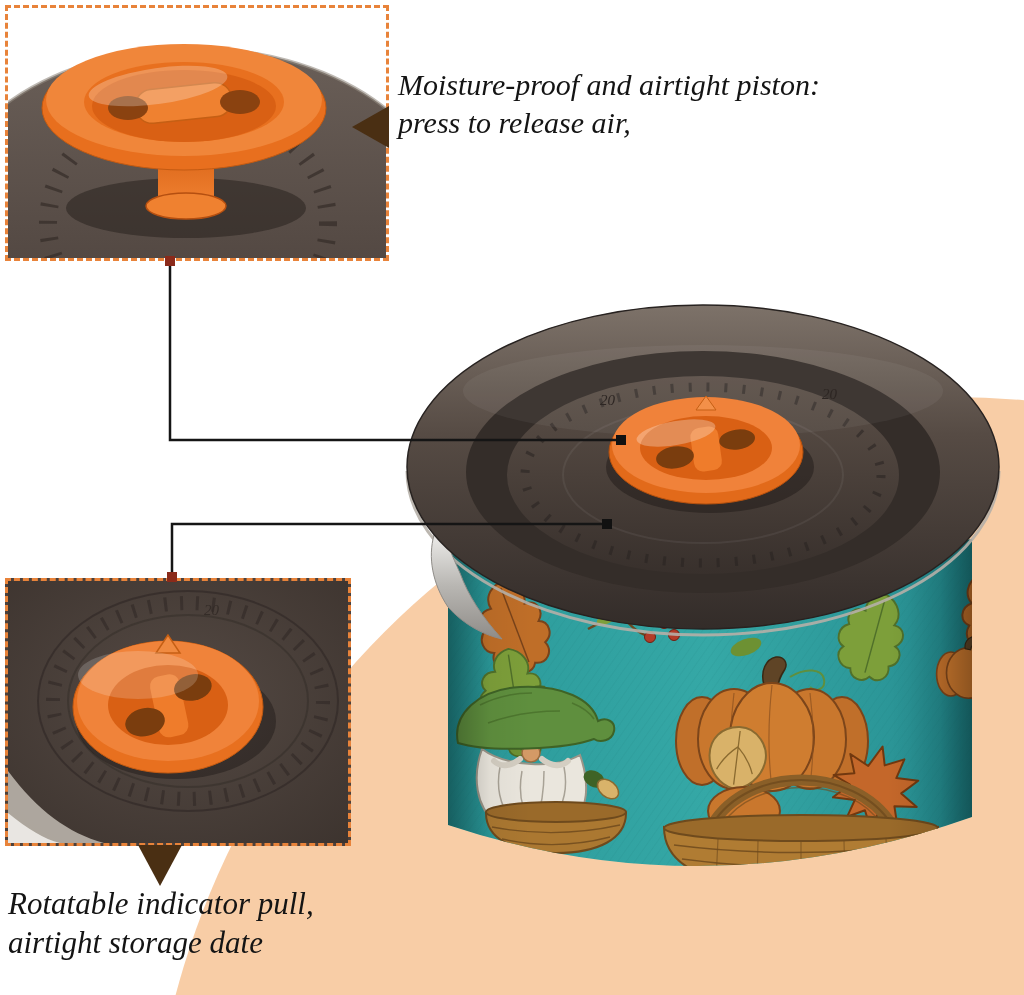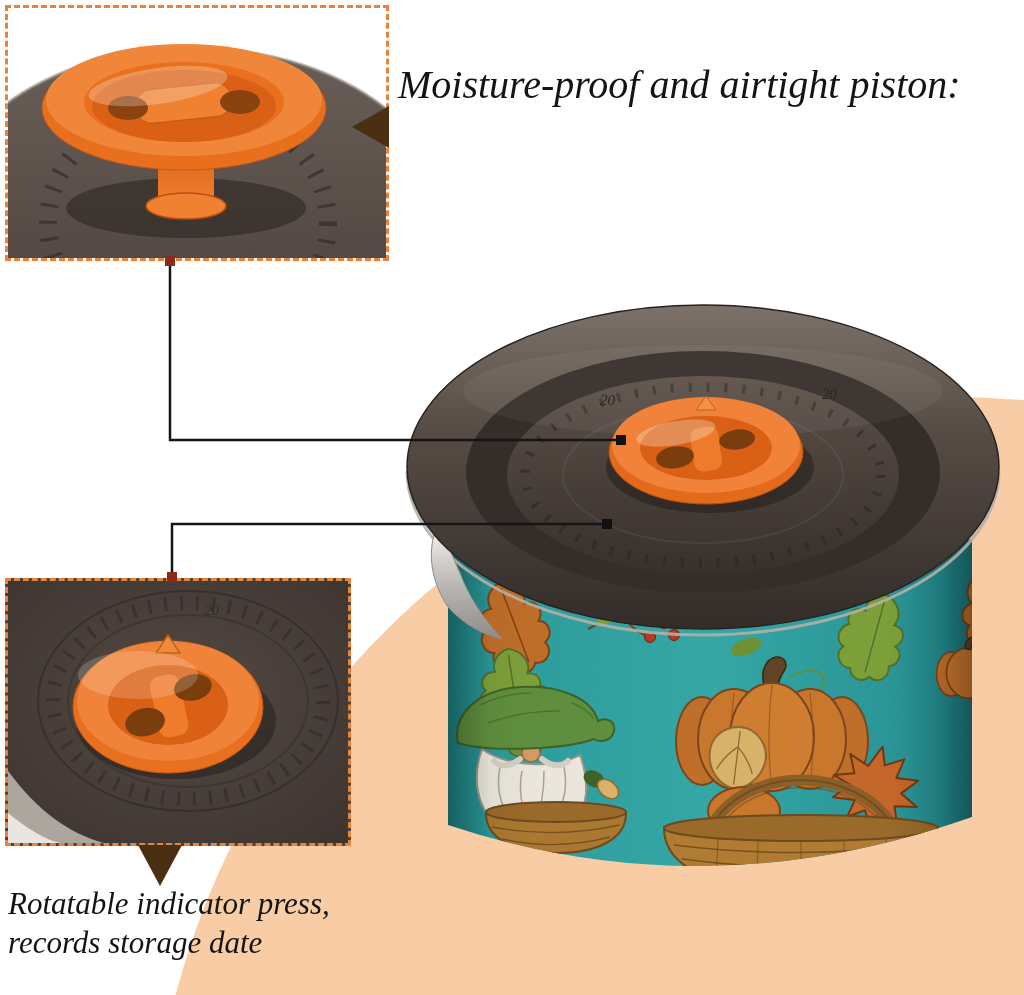--- a/index.html
+++ b/index.html
@@ -7,21 +7,21 @@
           font-family:"Liberation Serif", serif;}
   .peach-circle{position:absolute;left:149px;top:397px;width:1606px;height:1606px;
                 border-radius:50%;background:#f8cda6;z-index:1;}
   .main-product{position:absolute;left:390px;top:295px;z-index:2;}
   .inset{position:absolute;border:3px dashed #e8833a;background:#ffffff;z-index:3;}
   .inset1{left:5px;top:5px;width:378px;height:250px;}
   .inset2{left:5px;top:578px;width:340px;height:262px;background:#4b403b;}
   .inset svg{display:block;}
   .overlay{position:absolute;left:0;top:0;z-index:4;pointer-events:none;}
   .note{position:absolute;z-index:5;color:#141414;font-style:italic;}
-  .note-top{left:398px;top:66px;width:612px;font-size:40px;line-height:38px;}
+  .note-top{left:398px;top:66px;width:612px;font-size:30px;line-height:38px;}
   .note-bottom{left:8px;top:884px;width:480px;font-size:31px;line-height:39px;}
 </style>
 </head>
 <body>
 
 <div id="canvas">
 
   <div class="peach-circle"></div>
 
   <svg class="main-product" width="634" height="620" viewBox="0 0 634 620">
@@ -256,20 +256,21 @@
     <rect x="616" y="435" width="10" height="10" fill="#111111"></rect>
     <polyline points="607,524 172,524 172,578" stroke="#151515" stroke-width="2.5" fill="none"></polyline>
     <rect x="602" y="519" width="10" height="10" fill="#111111"></rect>
     <rect x="167" y="572" width="10" height="10" fill="#8a2a1a"></rect>
     <polygon points="352,127 389,106 389,148" fill="#4a2f13"></polygon>
     <polygon points="138,845 182,845 160,886" fill="#4a2f13"></polygon>
   </svg>
 
   <div class="note note-top">
     <div>Moisture-proof and airtight piston:</div>
+    <div>press to release air,</div>
   </div>
 
   <div class="note note-bottom">
-    <div>Rotatable indicator press,</div>
-    <div>records storage date</div>
+    <div>Rotatable indicator pull,</div>
+    <div>airtight storage date</div>
   </div>
 
 </div>
 
 </body></html>

